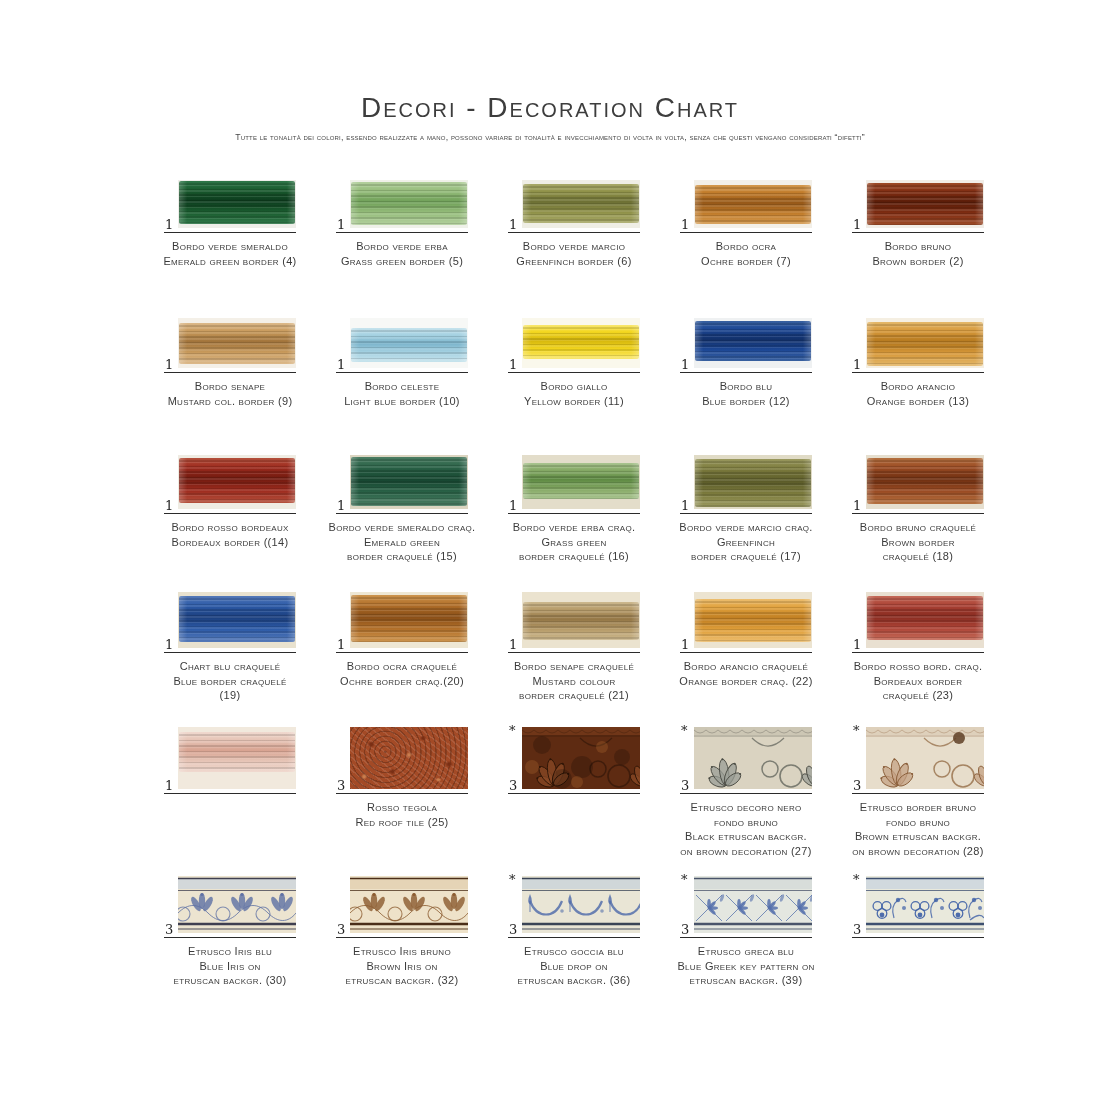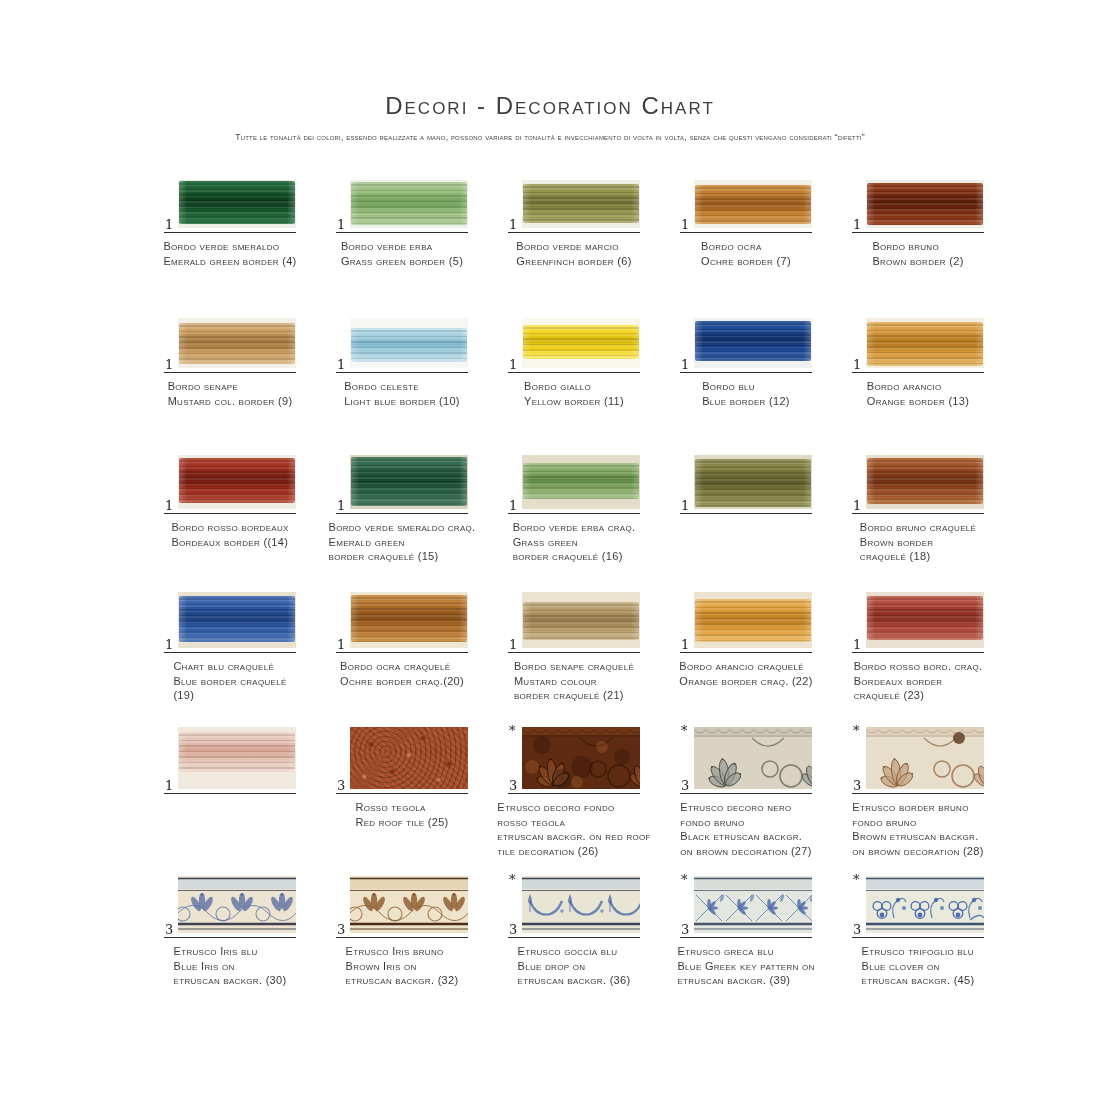--- a/index.html
+++ b/index.html
@@ -2,42 +2,42 @@
 <html><head>
 <meta charset="utf-8">
 <style>
   html,body{margin:0;padding:0;background:#ffffff;}
   #page{
     position:relative;width:1100px;height:1100px;background:#ffffff;overflow:hidden;
     font-family:"Liberation Sans","DejaVu Sans",sans-serif;color:#3b3b3b;
   }
   .title{
     position:absolute;top:92px;left:0;right:0;text-align:center;
-    font-variant:small-caps;font-size:24px;letter-spacing:2px;font-weight:400;color:#3d3d3d;
+    font-variant:small-caps;font-size:28px;letter-spacing:2px;font-weight:400;color:#3d3d3d;
   }
   .subtitle{
     position:absolute;top:132px;left:0;right:0;text-align:center;white-space:nowrap;
     font-variant:small-caps;font-size:8.7px;letter-spacing:0.2px;color:#474747;
   }
   .row{position:absolute;left:144px;width:860px;display:flex;}
   .cell{width:172px;display:flex;flex-direction:column;align-items:center;}
   .swatch-wrap{
     position:relative;width:132px;padding-bottom:4px;border-bottom:1.3px solid #2b2b2b;
   }
   .qty{
     position:absolute;left:1px;bottom:1px;
     font-family:"DejaVu Serif","Liberation Serif",serif;font-size:13px;color:#1e1e1e;line-height:1;
   }
   .ast{
     position:absolute;left:1px;top:-3px;
     font-family:"DejaVu Serif","Liberation Serif",serif;font-size:13px;color:#1e1e1e;line-height:1;
   }
   .swatch{position:relative;margin-left:14px;width:118px;overflow:hidden;}
   .stripe{position:absolute;left:1px;right:1px;border-radius:2px;}
-  .caption{margin-top:6px;}
+  .caption{margin-top:6px;text-align:center;}
   .cap-line{
     font-variant:small-caps;font-size:11px;line-height:14.5px;letter-spacing:0.3px;color:#3b3b3b;
   }
   svg{display:block;}
 </style>
 </head>
 <body>
 
 <div id="page">
   <div class="title">Decori - Decoration Chart</div>
@@ -220,20 +220,25 @@
           </div>
   </div>
         <div class="cell">
     <div class="swatch-wrap">
 
       <div class="swatch" style="height: 54px; background: rgb(224, 219, 198);">
               <div class="stripe" style="top: 8%; bottom: 4%; background-image: repeating-linear-gradient(rgba(255, 255, 255, 0) 0px, rgba(255, 255, 255, 0) 2px, rgba(0, 0, 0, 0.12) 2.5px, rgba(0, 0, 0, 0.12) 3.5px, rgba(255, 255, 255, 0.1) 4px, rgba(255, 255, 255, 0.1) 5.5px), linear-gradient(90deg, rgba(255, 255, 255, 0.22) 0%, rgba(255, 255, 255, 0) 7%, rgba(255, 255, 255, 0) 93%, rgba(255, 255, 255, 0.22) 100%), linear-gradient(rgb(153, 152, 94) 0%, rgb(124, 123, 61) 20%, rgb(91, 91, 41) 46%, rgb(124, 123, 61) 72%, rgb(153, 152, 94) 100%);"></div>
             </div>
       <span class="qty">1</span>
     </div>
+    <div class="caption">
+            <div class="cap-line">Bordo verde marcio craq.</div>
+            <div class="cap-line">Greenfinch</div>
+            <div class="cap-line">border craquelé (17)</div>
+          </div>
   </div>
         <div class="cell">
     <div class="swatch-wrap">
 
       <div class="swatch" style="height: 54px; background: rgb(230, 223, 207);">
               <div class="stripe" style="top: 5%; bottom: 10%; background-image: repeating-linear-gradient(rgba(255, 255, 255, 0) 0px, rgba(255, 255, 255, 0) 2px, rgba(0, 0, 0, 0.12) 2.5px, rgba(0, 0, 0, 0.12) 3.5px, rgba(255, 255, 255, 0.1) 4px, rgba(255, 255, 255, 0.1) 5.5px), linear-gradient(90deg, rgba(255, 255, 255, 0.22) 0%, rgba(255, 255, 255, 0) 7%, rgba(255, 255, 255, 0) 93%, rgba(255, 255, 255, 0.22) 100%), linear-gradient(rgb(180, 112, 63) 0%, rgb(154, 75, 35) 20%, rgb(110, 47, 17) 46%, rgb(154, 75, 35) 72%, rgb(180, 112, 63) 100%);"></div>
             </div>
       <span class="qty">1</span>
     </div>
     <div class="caption">
@@ -371,26 +376,20 @@
                 <circle cx="60" cy="40" r="11" fill="rgba(0,0,0,0.20)"></circle>
                 <circle cx="100" cy="30" r="8" fill="rgba(0,0,0,0.20)"></circle>
                 <circle cx="40" cy="52" r="10" fill="rgba(0,0,0,0.20)"></circle>
                 <circle cx="10" cy="40" r="7" fill="rgba(210,130,60,0.22)"></circle>
                 <circle cx="80" cy="20" r="6" fill="rgba(210,130,60,0.22)"></circle>
                 <circle cx="55" cy="55" r="6" fill="rgba(210,130,60,0.22)"></circle>
               </svg>
             </div>
       <span class="qty">3</span>
     </div>
-    <div class="caption">
-            <div class="cap-line">Etrusco decoro fondo</div>
-            <div class="cap-line">rosso tegola</div>
-            <div class="cap-line">etruscan backgr. on red roof</div>
-            <div class="cap-line">tile decoration (26)</div>
-          </div>
   </div>
         <div class="cell">
     <div class="swatch-wrap">
       <span class="ast">*</span>
       <div class="swatch" style="height: 62px;">
               <svg width="118" height="62" viewBox="0 0 118 62">
                 <rect x="0" y="0" width="118" height="62" fill="#dad3c1"></rect>
                 <rect x="0" y="0" width="118" height="8" fill="#c5bead" opacity="0.65"></rect>
                 <path d="M0,3 q6,6 12,0" stroke="#4c4d45" stroke-width="0.7" fill="none" opacity="0.45"></path>
                 <path d="M12,3 q6,6 12,0" stroke="#4c4d45" stroke-width="0.7" fill="none" opacity="0.45"></path>
@@ -666,21 +665,16 @@
                 <circle cx="92" cy="37.5" r="4.8" fill="none" stroke="#3d5fa6" stroke-width="1.3" opacity="0.9"></circle>
                 <circle cx="92" cy="39" r="2.4" fill="#3d5fa6" fill-opacity="0.9"></circle>
                 <path d="M104,42 q-4,-12 4,-18 q6,-4 8,2" stroke="#3d5fa6" stroke-width="1.2" fill="none" opacity="0.8"></path>
                 <circle cx="108" cy="24" r="2.2" fill="#3d5fa6" fill-opacity="0.8"></circle>
                 <circle cx="114" cy="32" r="2" fill="#3d5fa6" fill-opacity="0.7"></circle>
                 <path d="M104,44 q10,-8 14,-2" stroke="#3d5fa6" stroke-width="1.3" fill="none" opacity="0.8"></path>
               </svg>
             </div>
       <span class="qty">3</span>
     </div>
-    <div class="caption">
-            <div class="cap-line">Etrusco trifoglio blu</div>
-            <div class="cap-line">Blue clover on</div>
-            <div class="cap-line">etruscan backgr. (45)</div>
-          </div>
   </div>
       </div>
     </div>
 </div>
 
 </body></html>

